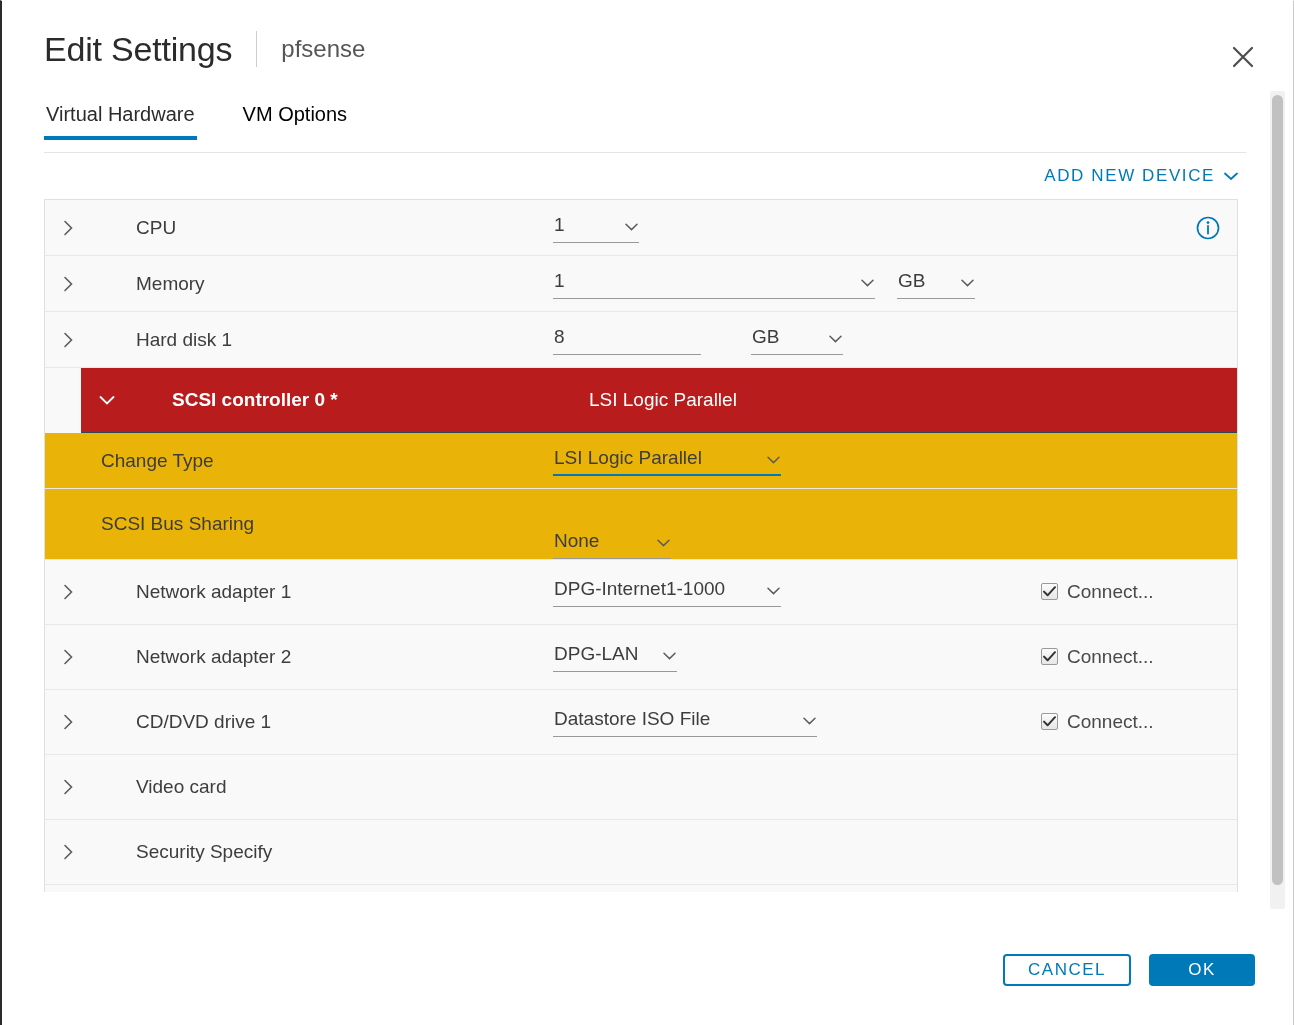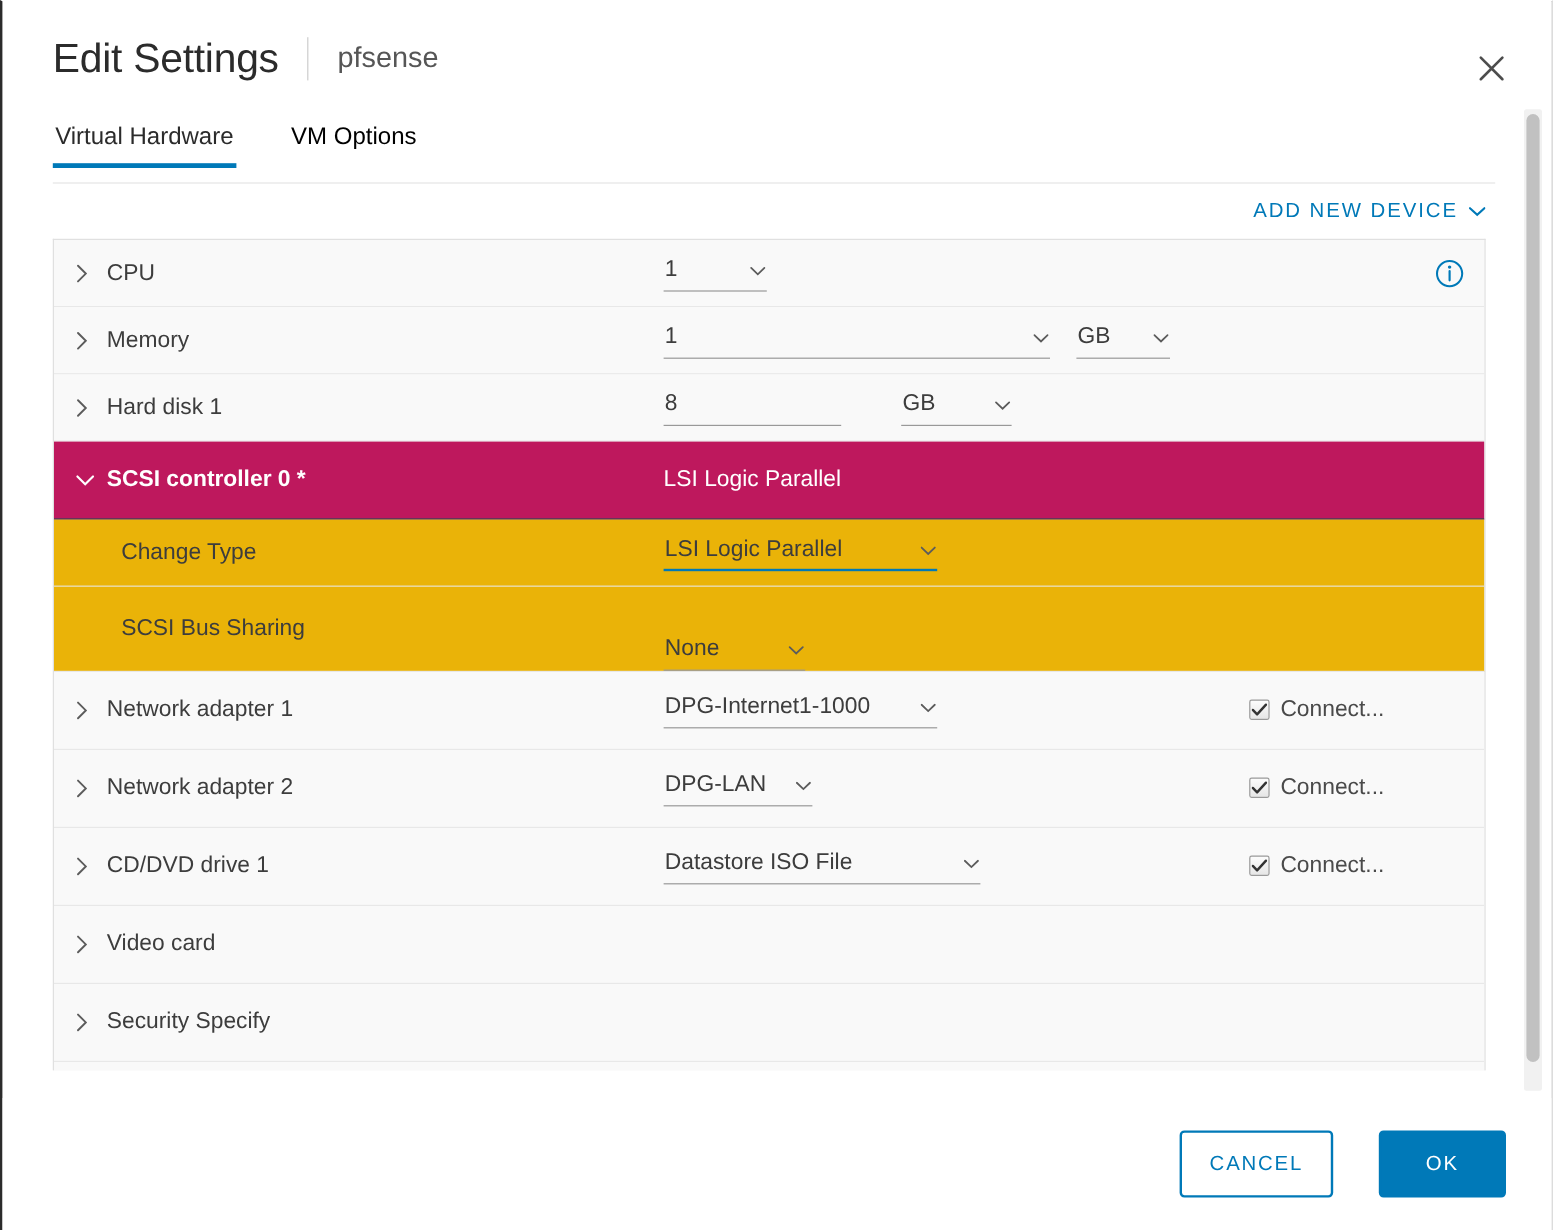--- a/index.html
+++ b/index.html
@@ -128,33 +128,35 @@
   .row {
     display: flex;
     align-items: center;
     min-height: 56px;
     background: #f9f9f9;
     border-bottom: 1px solid #e8e8e8;
     position: relative;
   }
   .row.sub { background: #eab308; }
   .row.selected {
-    background: #be185d;
+    background: #b91c1c;
     border-bottom: 1px solid #2e4756;
+    margin-left: 36px;
   }
   .row.tall { min-height: 65px; }
 
   .cell-label {
     width: 508px;
     display: flex;
     align-items: center;
     padding-left: 18px;
     font-size: 19px;
     color: #3d3d3d;
     flex: none;
+    gap: 47px;
   }
   .row.selected .cell-label {
     color: #ffffff;
     font-weight: 700;
   }
   .cell-label.indent { padding-left: 56px; }
 
   .twisty {
     width: 26px;
     flex: none;
@@ -269,29 +271,28 @@
     display: flex;
     align-items: center;
     justify-content: flex-end;
     padding-right: 38px;
     gap: 18px;
     background: #ffffff;
   }
   .btn {
     font-size: 17px;
     letter-spacing: 1.5px;
-    height: 56px;
+    height: 32px;
     min-width: 128px;
     border-radius: 4px;
     display: inline-flex;
     align-items: center;
     justify-content: center;
     cursor: pointer;
     padding: 0 22px;
-    margin-left: 20px;
   }
   .btn-outline {
     border: 2px solid #0079b8;
     color: #0079b8;
     background: #ffffff;
   }
   .btn-primary {
     border: 2px solid #0079b8;
     background: #0079b8;
     color: #ffffff;

